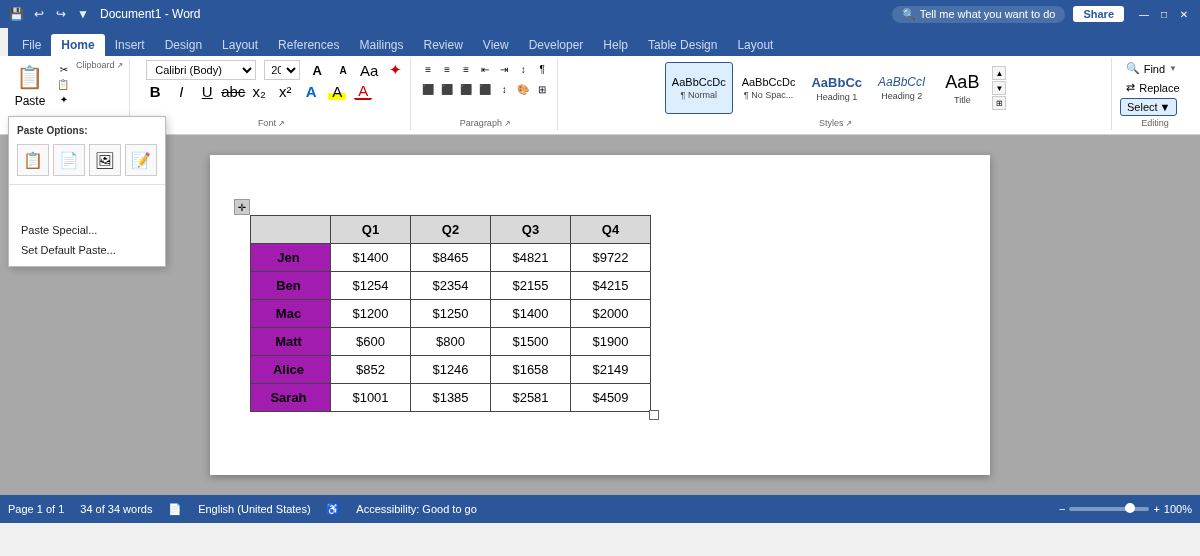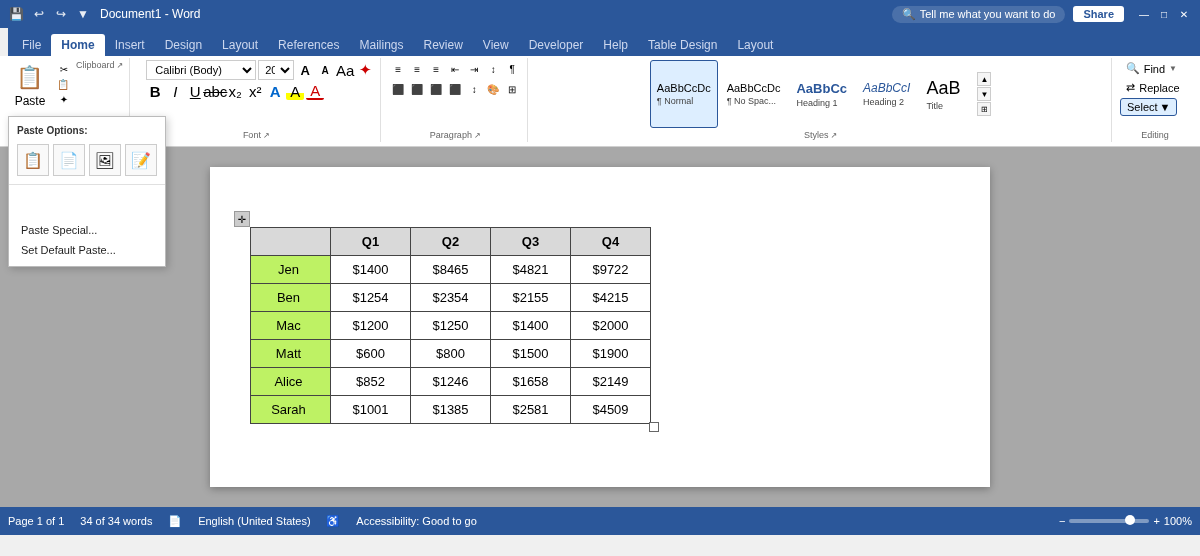--- a/index.html
+++ b/index.html
@@ -98,21 +98,21 @@
       height: 14px;
       display: flex;
       align-items: center;
       justify-content: center;
       cursor: pointer;
       border-radius: 2px;
       font-size: 10px;
     }
 
     
-    .font-row { display: flex; align-items: center; gap: 2px; padding-left: 8px; }
+    .font-row { display: flex; align-items: center; gap: 8px; padding-left: 8px; }
     .font-select {
       border: 1px solid #ccc;
       padding: 1px 4px;
       font-size: 11px;
       height: 20px;
       background: white;
       cursor: pointer;
       width: 110px;
     }
     .font-size-select {
@@ -140,27 +140,28 @@
 
     
     .styles-gallery {
       display: flex;
       align-items: center;
       gap: 2px;
     }
     .style-item {
       display: flex;
       flex-direction: column;
+      align-items: center;
       justify-content: center;
       padding: 2px 6px;
       cursor: pointer;
       border: 1px solid transparent;
       border-radius: 3px;
       min-width: 56px;
-      height: 68px;
+      height: 52px;
     }
     .style-item.active { border-color: #2b579a; background: #ddeeff; }
     .style-preview { font-size: 13px; }
     .style-label { font-size: 9px; color: #444; margin-top: 2px; }
     .styles-scroll { display: flex; flex-direction: column; gap: 1px; }
     .styles-scroll-btn {
       width: 14px;
       height: 14px;
       display: flex;
       align-items: center;
@@ -290,22 +291,22 @@
       min-width: 80px;
     }
     .doc-table th {
       background: #d9d9d9;
       font-weight: 600;
     }
     .doc-table td {
       background: white;
     }
     .doc-table .name-col {
-      background: #bef264;
-      font-weight: 400;
+      background: #a21caf;
+      font-weight: 700;
       padding-left: 16px;
     }
 
     
     .status-bar {
       height: 28px;
       background: #2b579a;
       color: white;
       display: flex;
       align-items: center;

